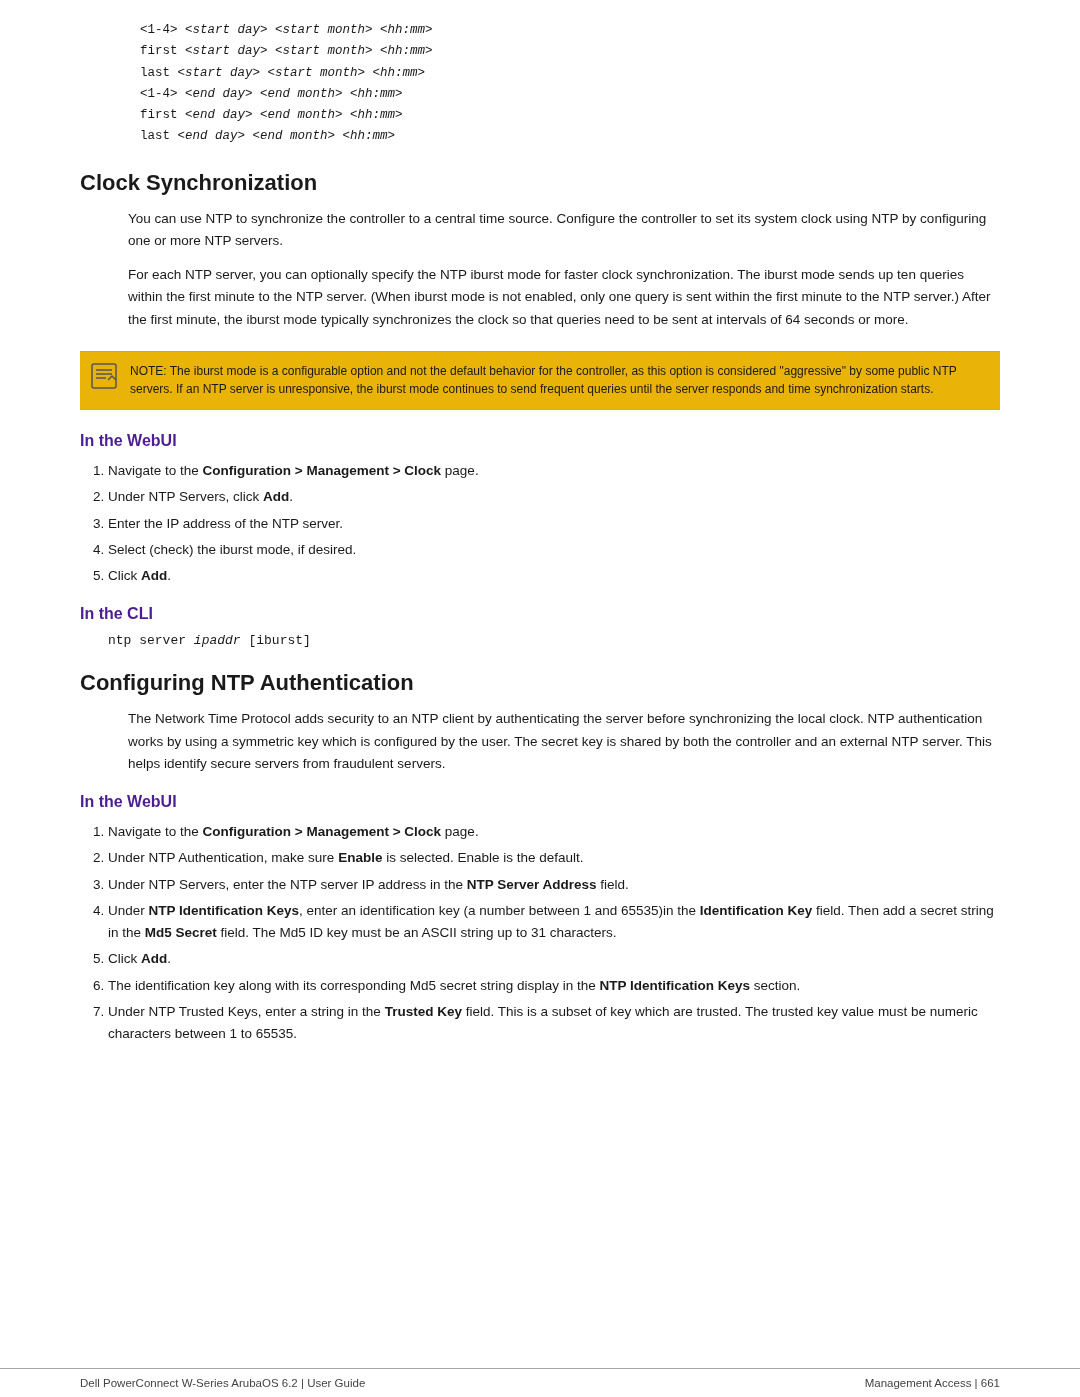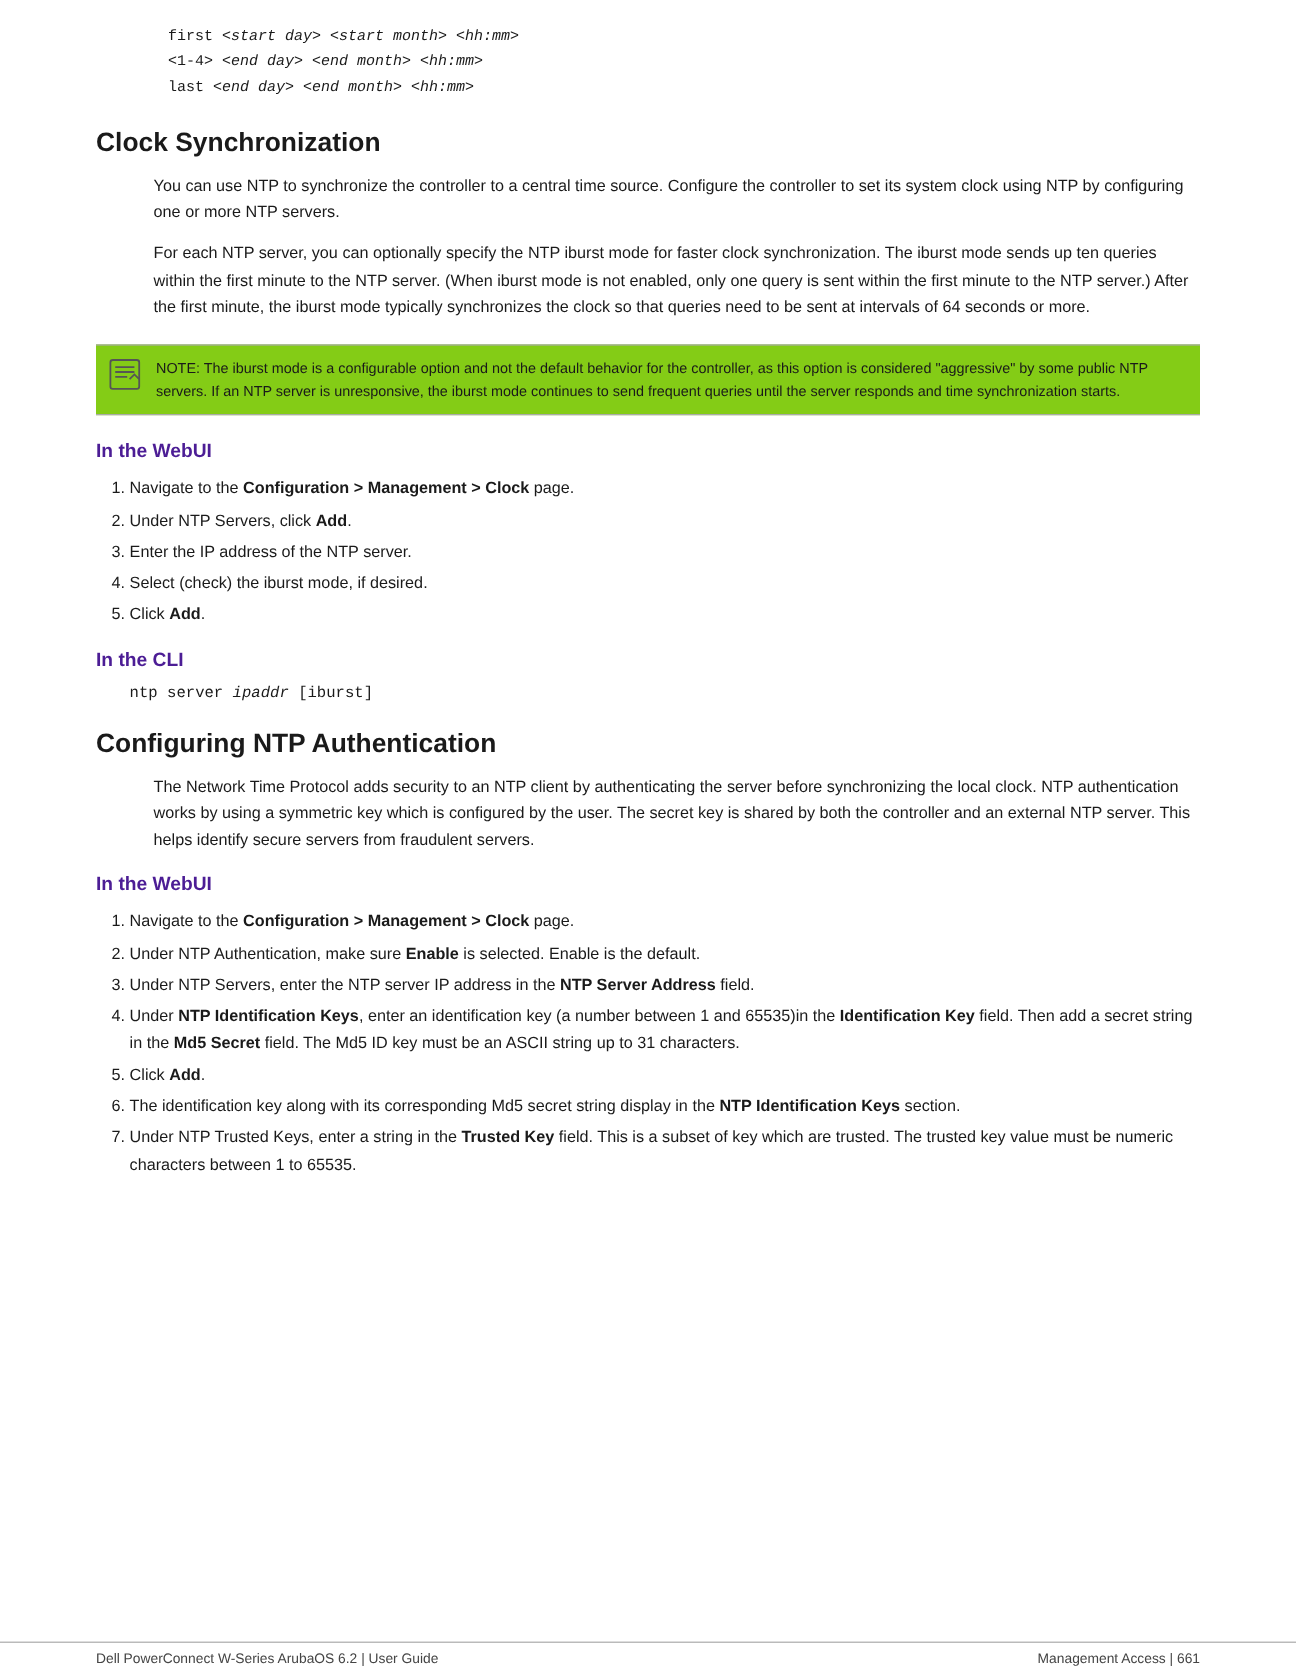--- a/index.html
+++ b/index.html
@@ -45,21 +45,21 @@
       margin-bottom: 12px;
       margin-left: 48px;
     }
 
     .note-box {
       border-top: 1px solid #aaa;
       border-bottom: 1px solid #aaa;
       padding: 10px 14px 10px 50px;
       margin: 20px 0 22px 0;
       position: relative;
-      background: #84cc16;
+      background: #eab308;
     }
 
     .note-box .note-icon {
       position: absolute;
       left: 10px;
       top: 10px;
       width: 28px;
       height: 28px;
     }
 
@@ -124,22 +124,25 @@
 
     .bold { font-weight: bold; }
     .italic { font-style: italic; }
   </style>
 </head>
 <body>
 
 <div class="page-content">
 
   <div class="code-block">
+    <div>&lt;1-4&gt; &lt;<span class="italic">start day</span>&gt; &lt;<span class="italic">start month</span>&gt; &lt;<span class="italic">hh:mm</span>&gt;</div>
     <div>first &lt;<span class="italic">start day</span>&gt; &lt;<span class="italic">start month</span>&gt; &lt;<span class="italic">hh:mm</span>&gt;</div>
+    <div>last &lt;<span class="italic">start day</span>&gt; &lt;<span class="italic">start month</span>&gt; &lt;<span class="italic">hh:mm</span>&gt;</div>
     <div>&lt;1-4&gt; &lt;<span class="italic">end day</span>&gt; &lt;<span class="italic">end month</span>&gt; &lt;<span class="italic">hh:mm</span>&gt;</div>
+    <div>first &lt;<span class="italic">end day</span>&gt; &lt;<span class="italic">end month</span>&gt; &lt;<span class="italic">hh:mm</span>&gt;</div>
     <div>last &lt;<span class="italic">end day</span>&gt; &lt;<span class="italic">end month</span>&gt; &lt;<span class="italic">hh:mm</span>&gt;</div>
   </div>
 
   <h2 class="section-title">Clock Synchronization</h2>
 
   <p class="body-text">You can use NTP to synchronize the controller to a central time source. Configure the controller to set its system clock using NTP by configuring one or more NTP servers.</p>
 
   <p class="body-text">For each NTP server, you can optionally specify the NTP iburst mode for faster clock synchronization. The iburst mode sends up ten queries within the first minute to the NTP server. (When iburst mode is not enabled, only one query is sent within the first minute to the NTP server.) After the first minute, the iburst mode typically synchronizes the clock so that queries need to be sent at intervals of 64 seconds or more.</p>
 
   <div class="note-box">

